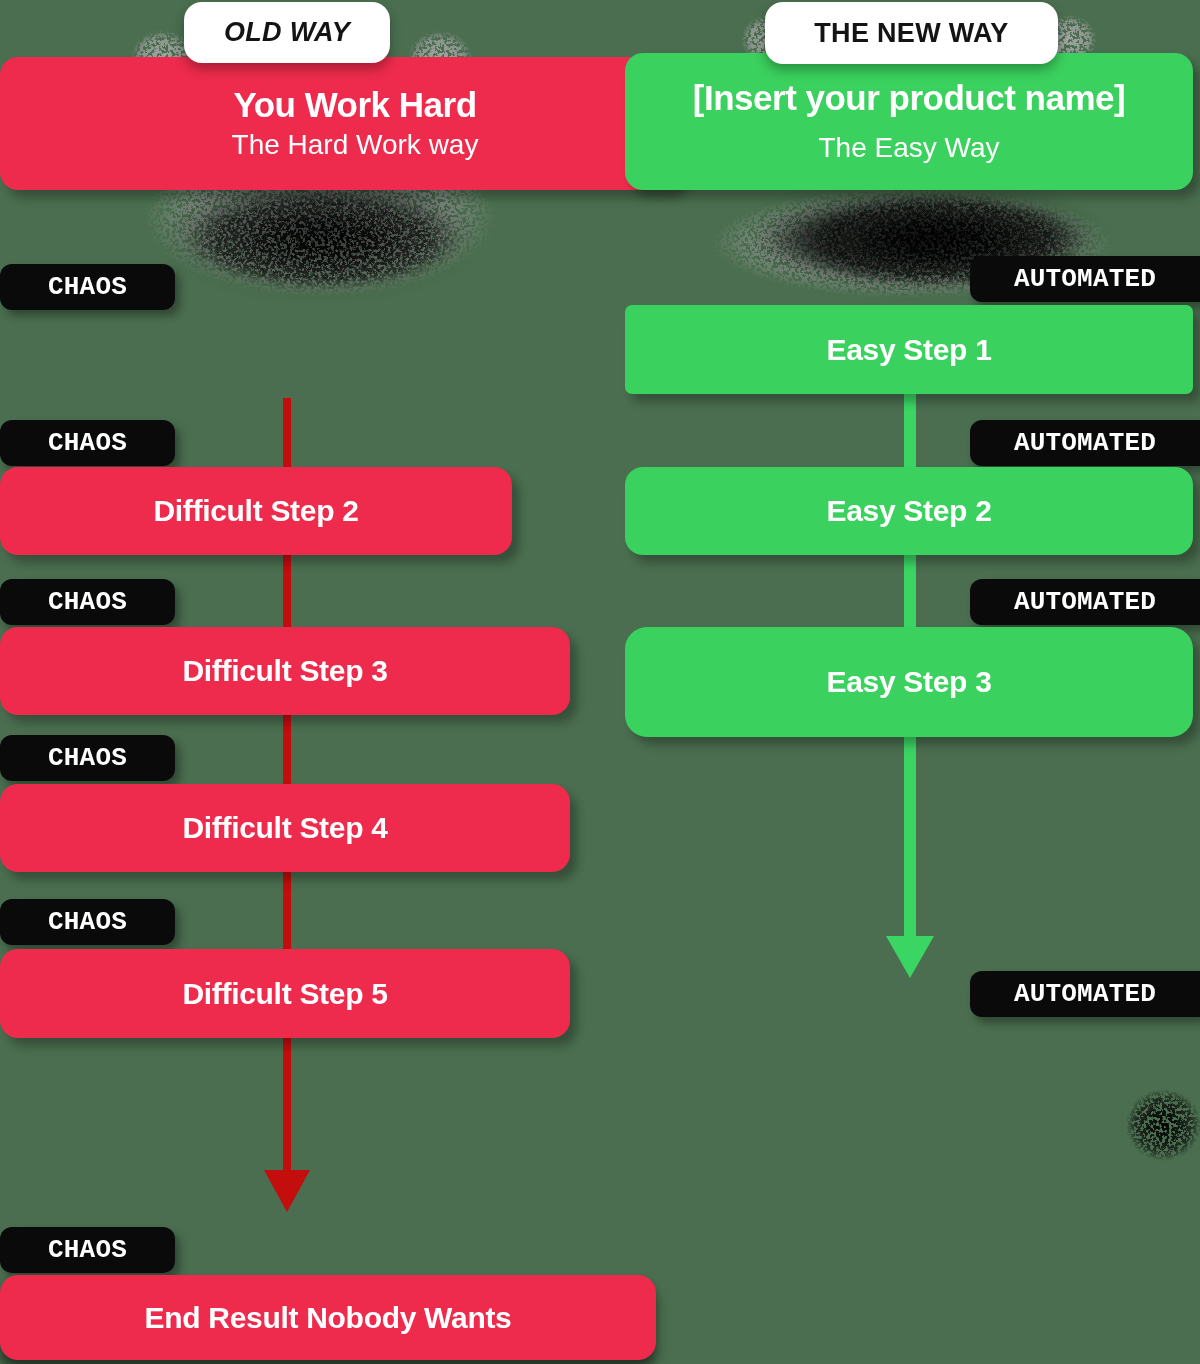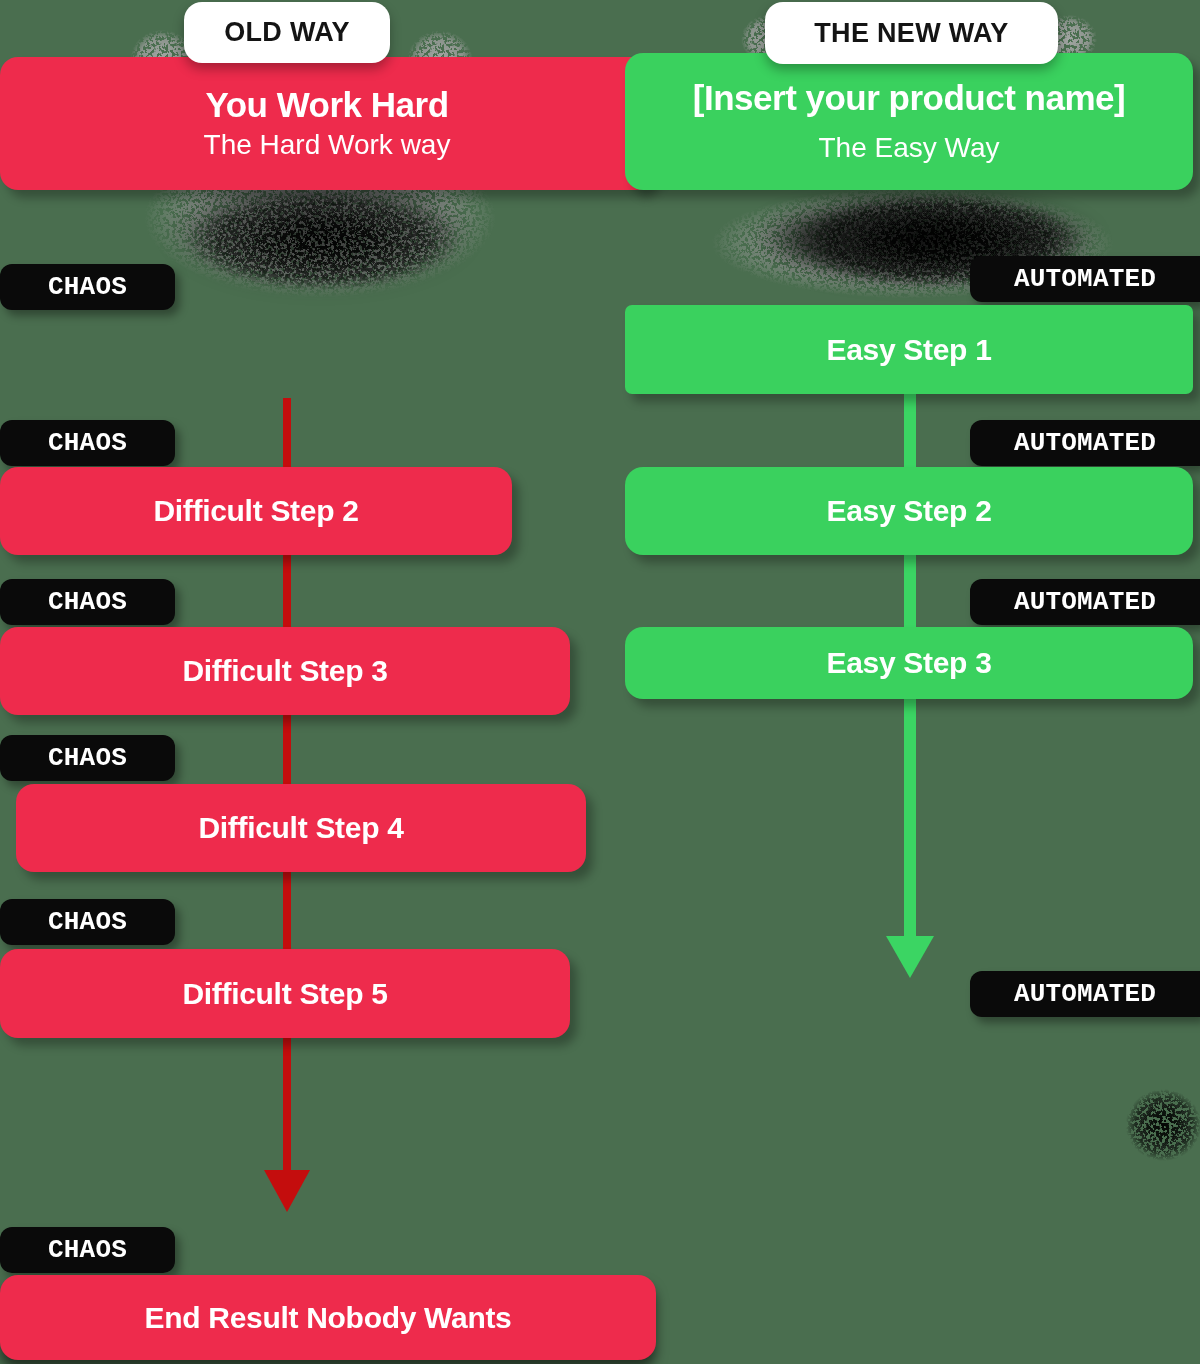--- a/index.html
+++ b/index.html
@@ -87,25 +87,25 @@
   <div class="blur-core grunge-dark" style="left:705px;top:178px;width:440px;height:122px;"></div>
   <div class="speckle grunge-dark" style="left:760px;top:182px;width:360px;height:118px;"></div>
 
   <div class="speckle grunge-dark" style="left:1116px;top:1080px;width:95px;height:90px;"></div>
 
   <div class="shaft red" style="left:283px;top:398px;width:8px;height:774px;"></div>
   <div class="arrow-head red" style="left:264px;top:1170px;width:46px;height:42px;"></div>
   <div class="shaft green" style="left:904px;top:394px;width:12px;height:544px;"></div>
   <div class="arrow-head green" style="left:886px;top:936px;width:48px;height:42px;"></div>
 
-  <div class="box red" style="left:0;top:57px;width:654px;height:133px;">
+  <div class="box red" style="left:0;top:57px;width:654px;height:133px;padding-left:28px;">
     <div class="header-title">You Work Hard</div>
     <div class="header-sub">The Hard Work way</div>
   </div>
-  <div class="pill" style="left:184px;top:2px;width:206px;height:61px;">
+  <div class="pill" style="left:184px;top:2px;width:206px;height:61px;font-style:italic;">
     <span>OLD WAY</span>
   </div>
 
   <div class="tag chaos" style="top:264px;">
       <span>CHAOS</span>
     </div>
 
   <div class="tag chaos" style="top:420px;">
       <span>CHAOS</span>
     </div>
@@ -116,21 +116,21 @@
   <div class="tag chaos" style="top:579px;">
       <span>CHAOS</span>
     </div>
   <div class="box red" style="left:0;top:627px;width:570px;height:88px;">
     <div class="step-label">Difficult Step 3</div>
   </div>
 
   <div class="tag chaos" style="top:735px;">
       <span>CHAOS</span>
     </div>
-  <div class="box red" style="left:0;top:784px;width:570px;height:88px;margin-left:16px;">
+  <div class="box red" style="left:0;top:784px;width:570px;height:88px;">
     <div class="step-label">Difficult Step 4</div>
   </div>
 
   <div class="tag chaos" style="top:899px;">
       <span>CHAOS</span>
     </div>
   <div class="box red" style="left:0;top:949px;width:570px;height:89px;">
     <div class="step-label">Difficult Step 5</div>
   </div>
 
@@ -159,21 +159,21 @@
   <div class="tag auto" style="top:420px;">
       <span>AUTOMATED</span>
     </div>
   <div class="box green" style="left:625px;top:467px;width:568px;height:88px;">
     <div class="step-label">Easy Step 2</div>
   </div>
 
   <div class="tag auto" style="top:579px;">
       <span>AUTOMATED</span>
     </div>
-  <div class="box green" style="left:625px;top:627px;width:568px;height:72px;">
+  <div class="box green" style="left:625px;top:627px;width:568px;height:110px;border-radius:22px;">
     <div class="step-label">Easy Step 3</div>
   </div>
 
   <div class="tag auto" style="top:971px;">
       <span>AUTOMATED</span>
     </div>
 
 </div>
 
 </body></html>

